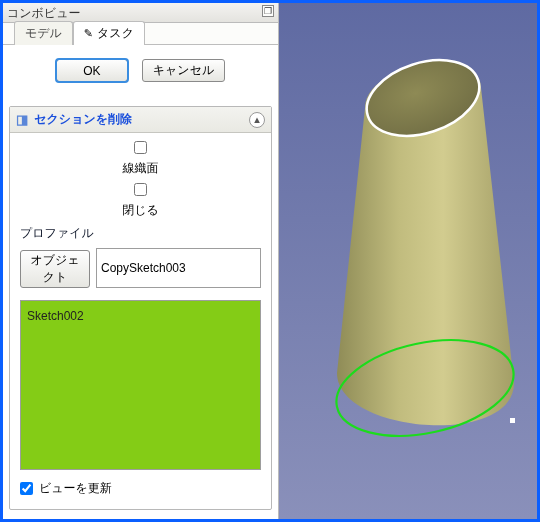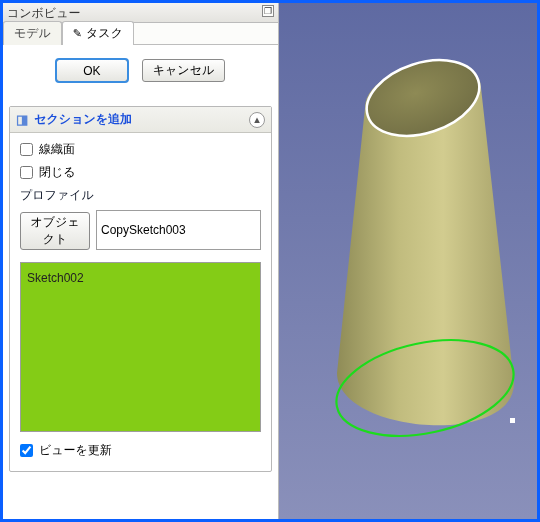--- a/index.html
+++ b/index.html
@@ -41,21 +41,21 @@
     border:1px solid #888; font-size:9px; line-height:1;
     background:#fdfdfb;
   }
   
   .tabs {
     display: flex;
     align-items: flex-end;
     height: 22px;
     background: #fcfcfa;
     border-bottom: 1px solid #bdbdbd;
-    padding-left: 0;
+    padding-left: 11px;
     gap:0;
   }
   .tab {
     padding: 3px 10px 3px 10px;
     border: 1px solid #bdbdbd;
     border-bottom: none;
     border-top-left-radius: 3px;
     border-top-right-radius: 3px;
     background: #f4f4ee;
     color: #444;
@@ -111,21 +111,21 @@
     font-weight: bold;
   }
   .group-header .left { display:flex; align-items:center; gap:6px;}
   .collapse-btn {
     width:16px;height:16px;border-radius:50%;
     border:1px solid #999;background:#fff;color:#555;
     display:inline-flex;align-items:center;justify-content:center;
     font-size:10px;line-height:1;cursor:pointer;
   }
   .group-body { padding: 8px 10px 12px 10px; display:flex; flex-direction:column; gap:6px;}
-  .check-row { display:flex; align-items:center; gap:6px;}
+  .check-row { display:flex; align-items:center; gap:6px;flex-direction:column;}
   .label-row { color:#0f172a; }
   .pair { display:flex; align-items:flex-end; gap:6px; }
   .small-btn {
     padding: 1px 8px;
     background: linear-gradient(#fefefe,#e6e6e1);
     border:1px solid #8a8a8a;border-radius:3px;
     font:inherit;cursor:pointer;
   }
   .textfield {
     flex:1;
@@ -178,21 +178,21 @@
     <div class="task-body">
       <div class="dialog-buttons">
         <button class="btn primary">OK</button>
         <button class="btn">キャンセル</button>
       </div>
 
       <div class="groupbox">
         <div class="group-header">
           <span class="left">
             <span style="font-size:13px;color:#5a86d8;">◨</span>
-            <span>セクションを追加</span>
+            <span>セクションを削除</span>
           </span>
           <span class="collapse-btn">▴</span>
         </div>
         <div class="group-body">
           <label class="check-row">
             <input type="checkbox" style="">
             <span>線織面</span>
           </label>
           <label class="check-row">
             <input type="checkbox" style="">

